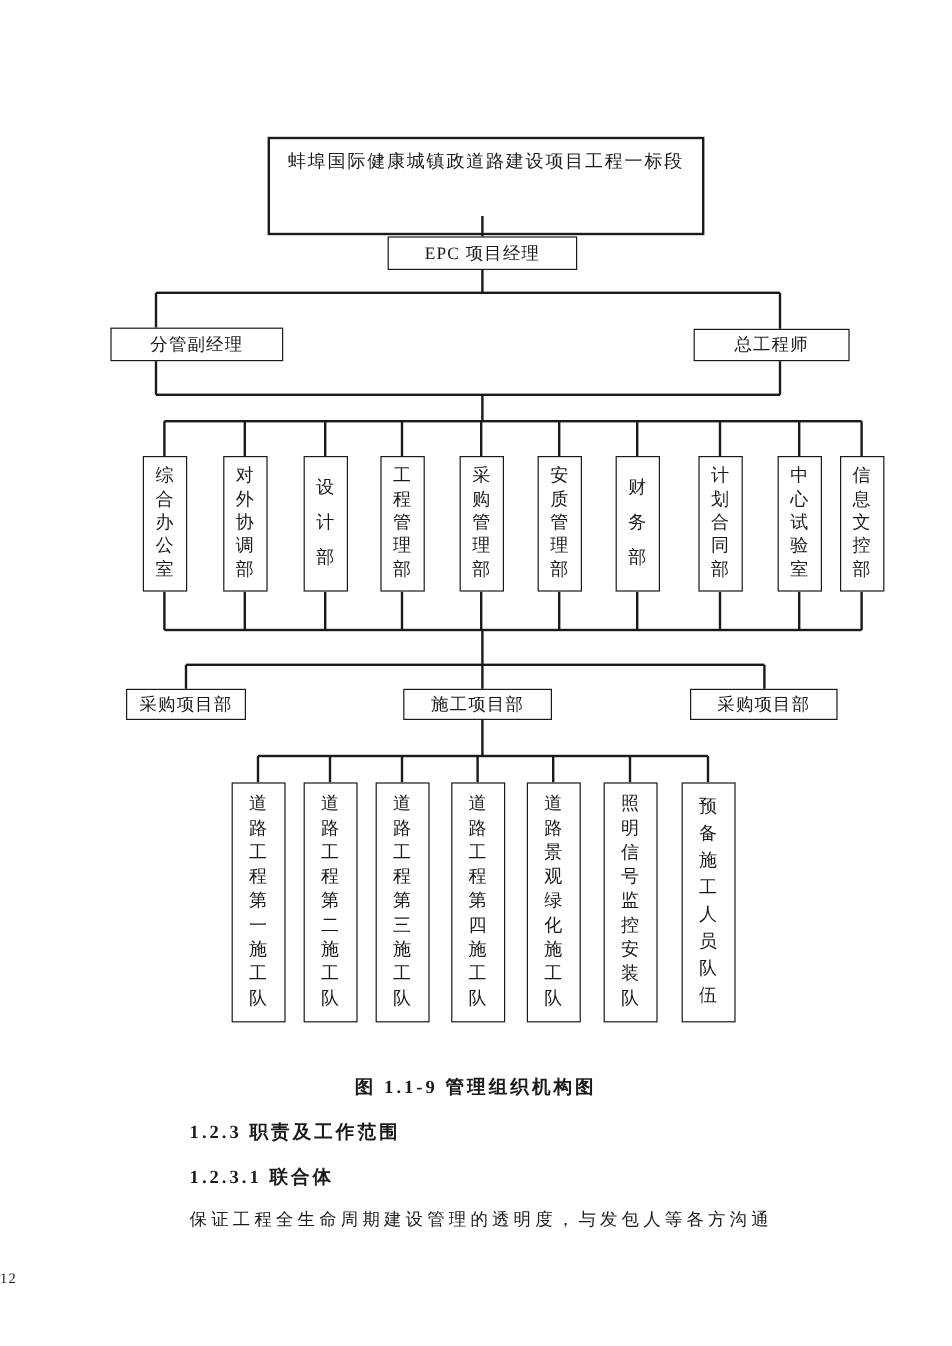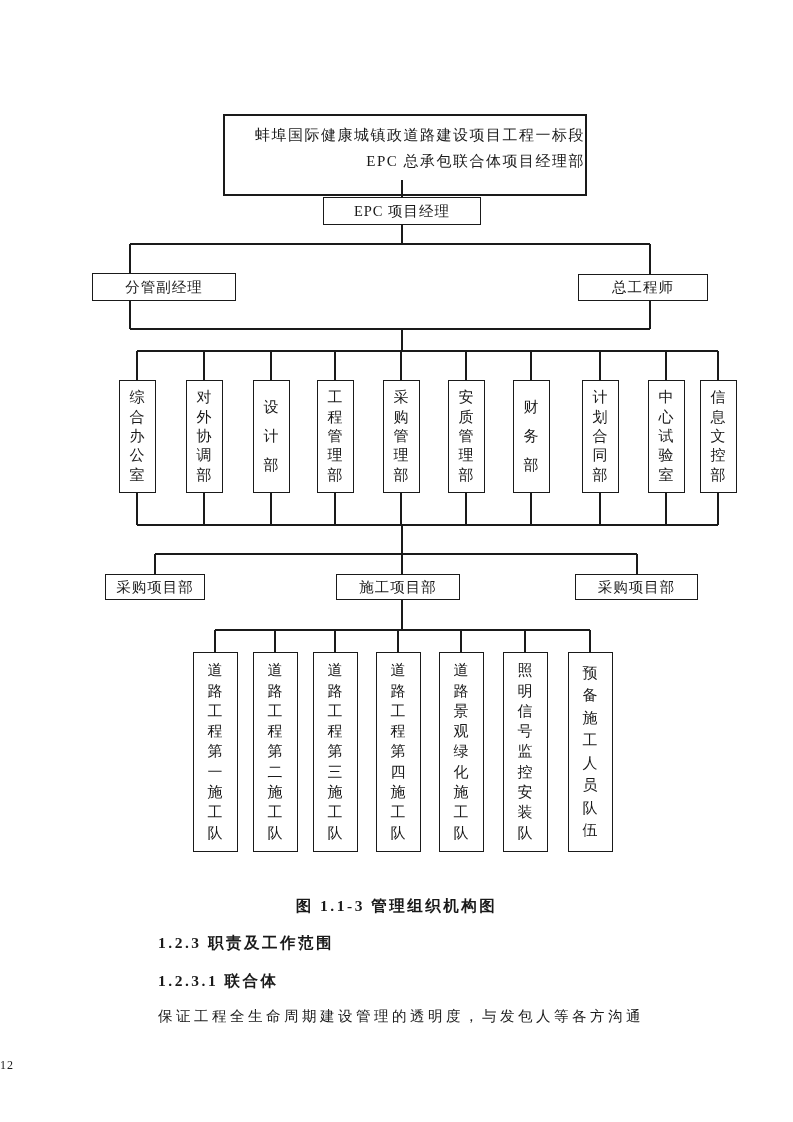--- a/index.html
+++ b/index.html
@@ -16,21 +16,21 @@
     position:absolute;
     border:1.4px solid #1a1a1a;
     background:#ffffff;
     box-sizing:border-box;
   }
   .ln{position:absolute;background:#1a1a1a;}
   
   .topbox{
     left:223px;top:114px;width:364px;height:82px;
     border-width:2px;
-    text-align:right;
+    text-align:center;
     font-size:15px;letter-spacing:1.5px;line-height:26px;
     padding-top:6px;
   }
   
   .cbox{
     display:flex;align-items:center;justify-content:center;
     font-size:14.5px;letter-spacing:1px;white-space:nowrap;
   }
   #epc-box{left:323px;top:197px;width:158px;height:28px;text-align:center;}
   #deputy-box{left:92px;top:273px;width:144px;height:28px;}
@@ -71,21 +71,20 @@
   }
 </style>
 </head>
 <body>
 
 <div class="page">
 
   <div class="chart" id="chart">
     <div class="box topbox">
       <div>蚌埠国际健康城镇政道路建设项目工程一标段</div>
-      <div>EPC 总承包联合体项目经理部</div>
     </div>
     <div class="box cbox" id="epc-box">EPC 项目经理</div>
     <div class="box cbox" id="deputy-box">分管副经理</div>
     <div class="box cbox" id="chief-box">总工程师</div>
     <div class="box cbox" id="proj-design">采购项目部</div>
     <div class="box cbox" id="proj-construction">施工项目部</div>
     <div class="box cbox" id="proj-procurement">采购项目部</div>
 
   <div class="ln" style="left: 401.3px; top: 180px; width: 1.4px; height: 17px;"></div>
       <div class="ln" style="left: 401.3px; top: 225px; width: 1.4px; height: 19px;"></div>
@@ -269,19 +268,19 @@
         <span>备</span>
         <span>施</span>
         <span>工</span>
         <span>人</span>
         <span>员</span>
         <span>队</span>
         <span>伍</span>
       </div>
     </div>
 
-  <div class="caption">图 1.1-3 管理组织机构图</div>
+  <div class="caption">图 1.1-9 管理组织机构图</div>
   <div class="heading" id="heading-1">1.2.3 职责及工作范围</div>
   <div class="heading" id="heading-2">1.2.3.1 联合体</div>
   <div class="bodytext">保证工程全生命周期建设管理的透明度，与发包人等各方沟通</div>
   <div class="pageno">12</div>
 
 </div>
 
 </body></html>

